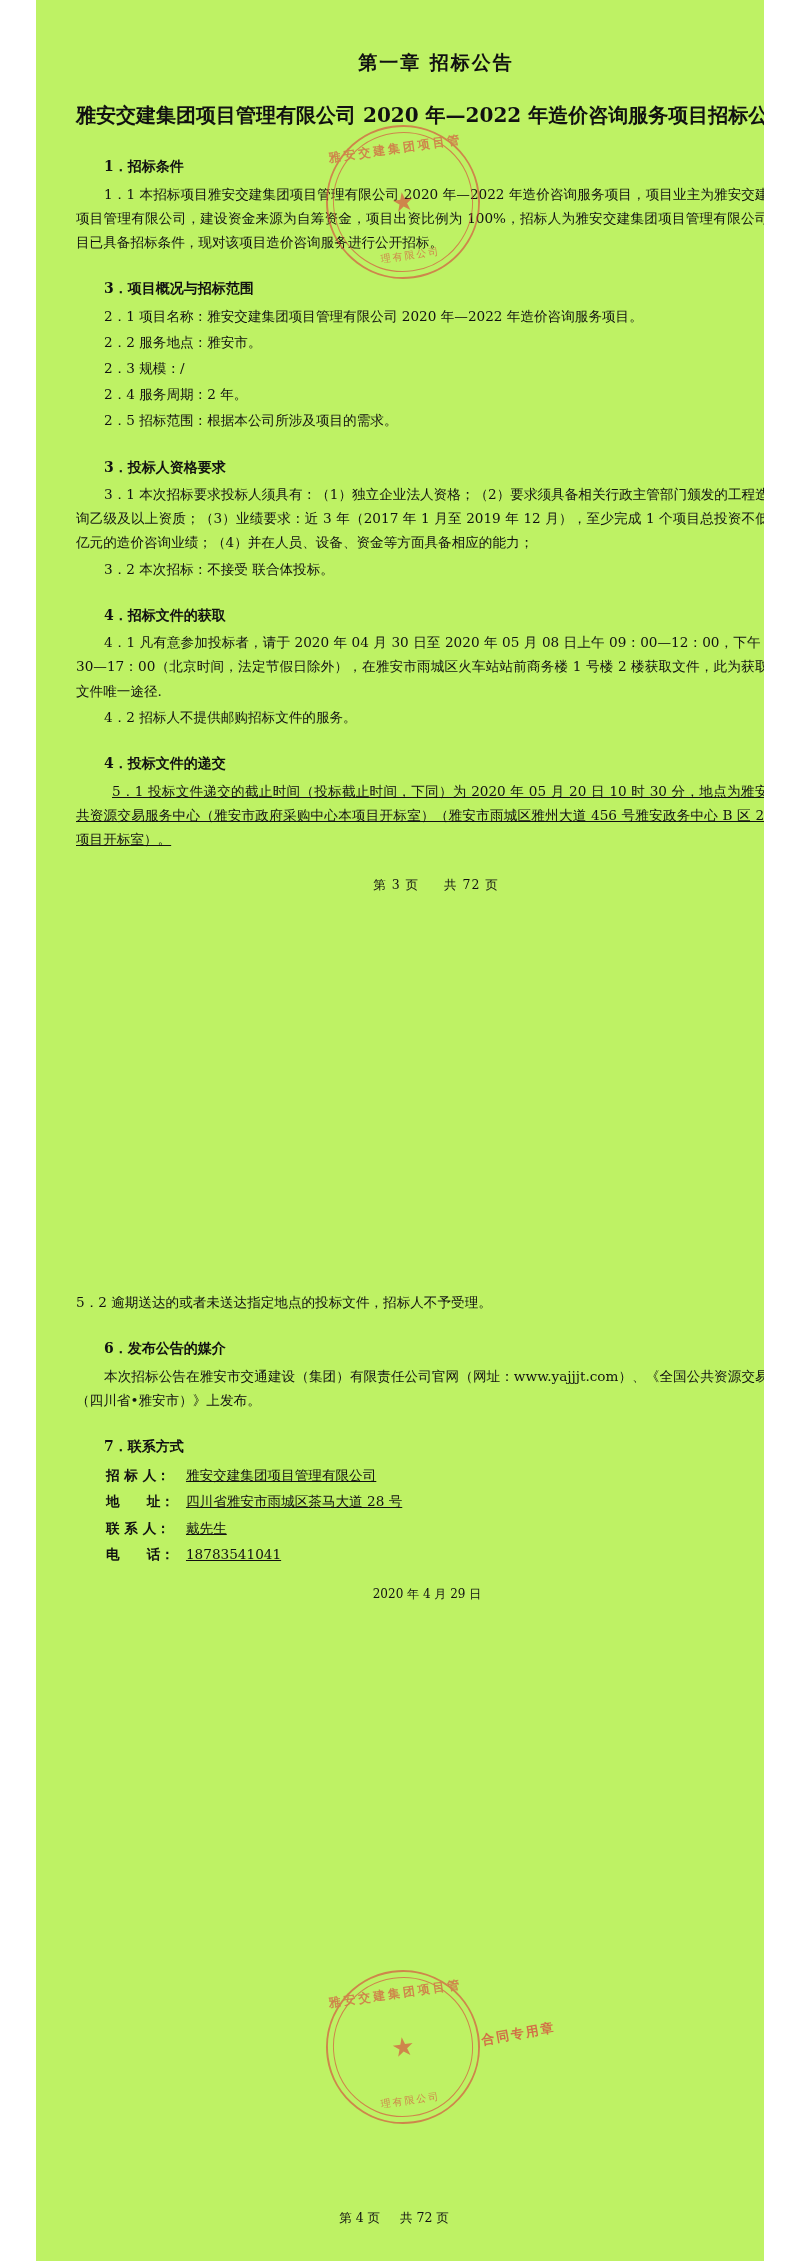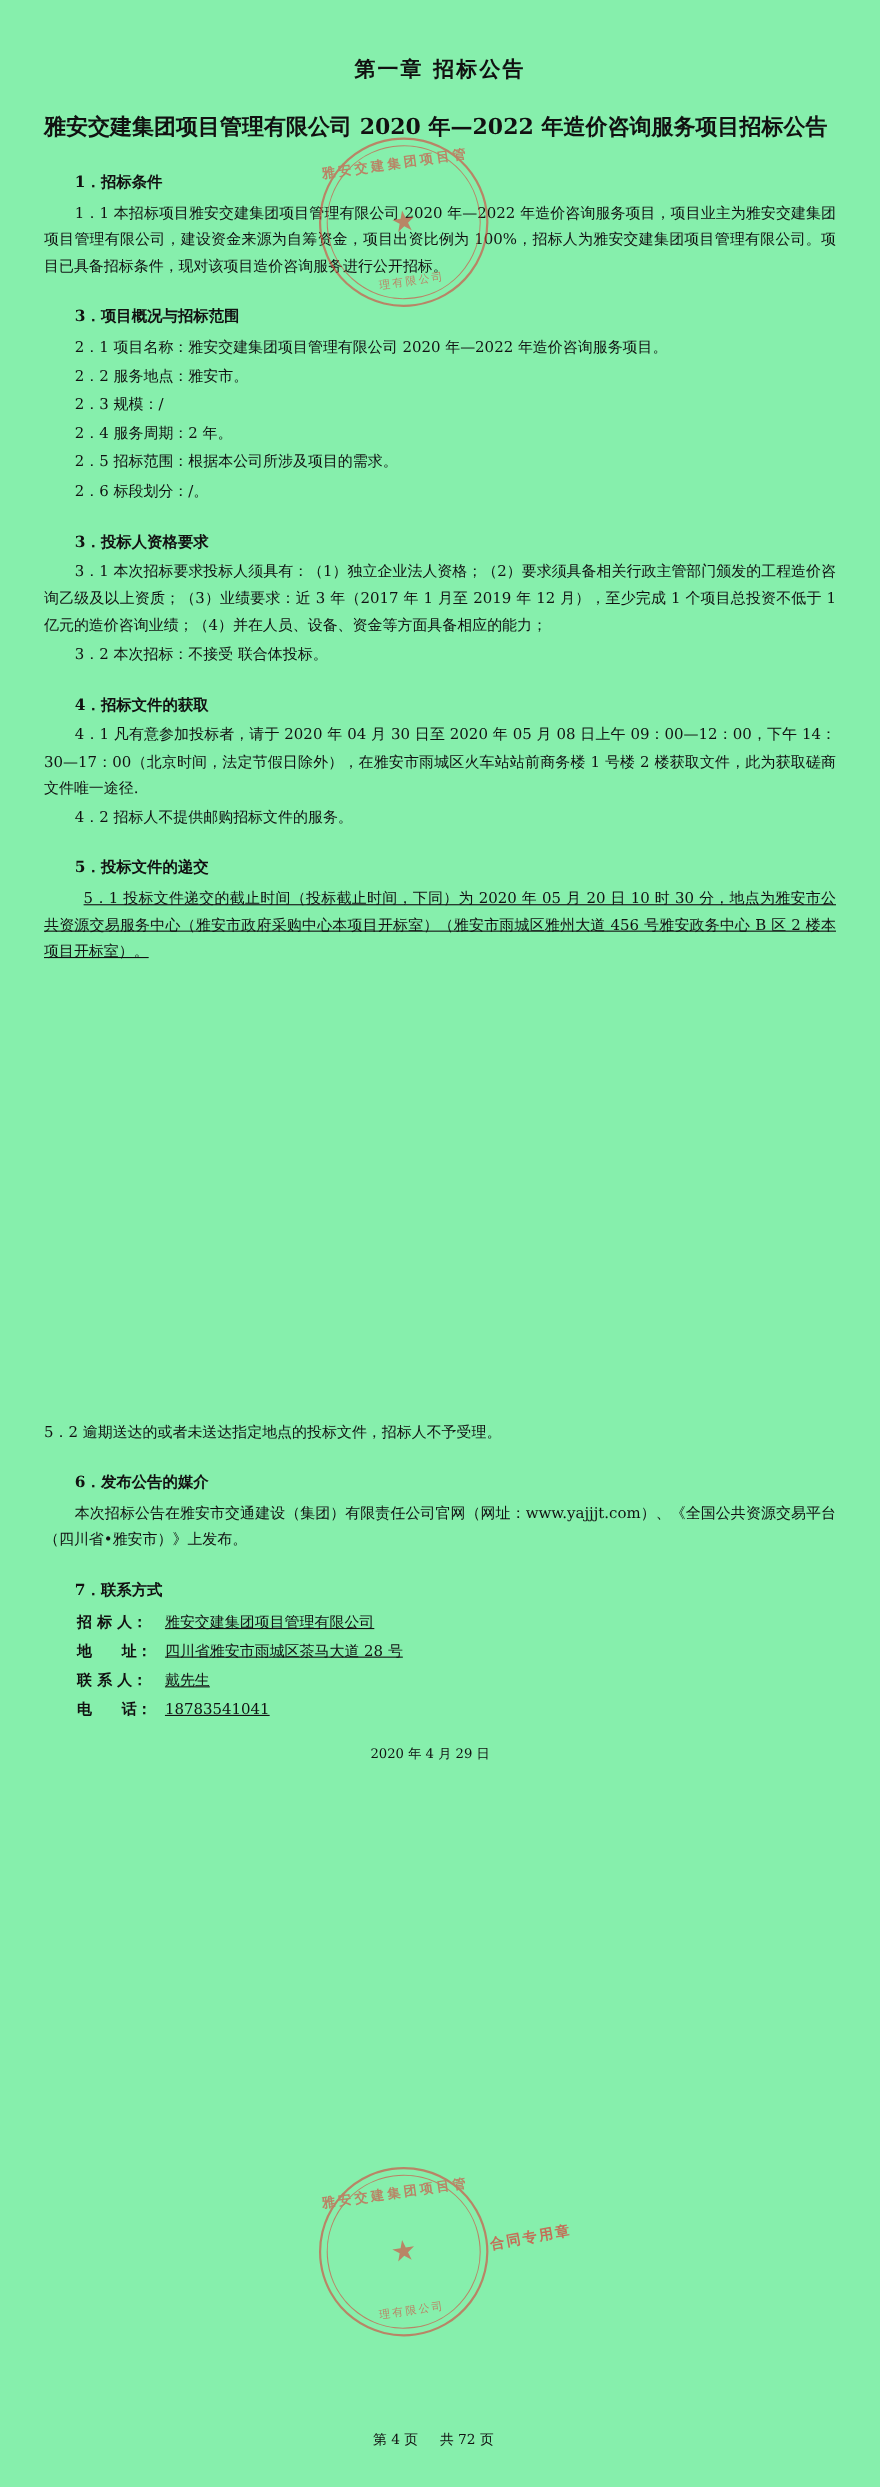--- a/index.html
+++ b/index.html
@@ -6,24 +6,24 @@
     margin: 0;
     padding: 0;
     background: #ffffff;
   }
   body {
     font-family: "DejaVu Serif", "Liberation Serif", serif;
     color: #111;
   }
   .page {
     position: relative;
-    width: 800px;
+    width: 728px;
     height: 2261px;
     margin: 0 auto;
-    background: #86efac;
+    background: #bef264;
     overflow: hidden;
   }
   .sheet {
     position: absolute;
     left: 40px;
     right: 40px;
     width: 720px;
   }
   
   .sheet-a { top: 40px; }
@@ -188,33 +188,37 @@
 
     <div class="sec-head">1．招标条件</div>
     <p class="para">1．1 本招标项目雅安交建集团项目管理有限公司 2020 年—2022 年造价咨询服务项目，项目业主为雅安交建集团项目管理有限公司，建设资金来源为自筹资金，项目出资比例为 100%，招标人为雅安交建集团项目管理有限公司。项目已具备招标条件，现对该项目造价咨询服务进行公开招标。</p>
 
     <div class="sec-head">3．项目概况与招标范围</div>
     <p class="para">2．1 项目名称：雅安交建集团项目管理有限公司 2020 年—2022 年造价咨询服务项目。</p>
     <p class="para">2．2 服务地点：雅安市。</p>
     <p class="para">2．3 规模：/</p>
     <p class="para">2．4 服务周期：2 年。</p>
     <p class="para">2．5 招标范围：根据本公司所涉及项目的需求。</p>
-    <p class="para">2．6 标段划分：/。</p>
 
     <div class="sec-head">3．投标人资格要求</div>
     <p class="para">3．1 本次招标要求投标人须具有：（1）独立企业法人资格；（2）要求须具备相关行政主管部门颁发的工程造价咨询乙级及以上资质；（3）业绩要求：近 3 年（2017 年 1 月至 2019 年 12 月），至少完成 1 个项目总投资不低于 1 亿元的造价咨询业绩；（4）并在人员、设备、资金等方面具备相应的能力；</p>
     <p class="para">3．2 本次招标：不接受 联合体投标。</p>
 
     <div class="sec-head">4．招标文件的获取</div>
     <p class="para">4．1 凡有意参加投标者，请于 2020 年 04 月 30 日至 2020 年 05 月 08 日上午 09：00—12：00，下午 14：30—17：00（北京时间，法定节假日除外），在雅安市雨城区火车站站前商务楼 1 号楼 2 楼获取文件，此为获取磋商文件唯一途径.</p>
     <p class="para">4．2 招标人不提供邮购招标文件的服务。</p>
 
-    <div class="sec-head">5．投标文件的递交</div>
+    <div class="sec-head">4．投标文件的递交</div>
     <p class="para2">5．1 投标文件递交的截止时间（投标截止时间，下同）为 2020 年 05 月 20 日 10 时 30 分，地点为雅安市公共资源交易服务中心（雅安市政府采购中心本项目开标室）（雅安市雨城区雅州大道 456 号雅安政务中心 B 区 2 楼本项目开标室）。</p>
 
+    <div class="footer">
+      <span>第 3 页</span>
+      &nbsp;&nbsp;&nbsp;
+      <span>共 72 页</span>
+    </div>
 
     <div class="seal seal-1">
       <div class="ring"></div>
       <div class="txt">雅安交建集团项目管</div>
       <div class="star">★</div>
       <div class="txt2">理有限公司</div>
     </div>
   </div>
 
   <div class="sheet sheet-b">

